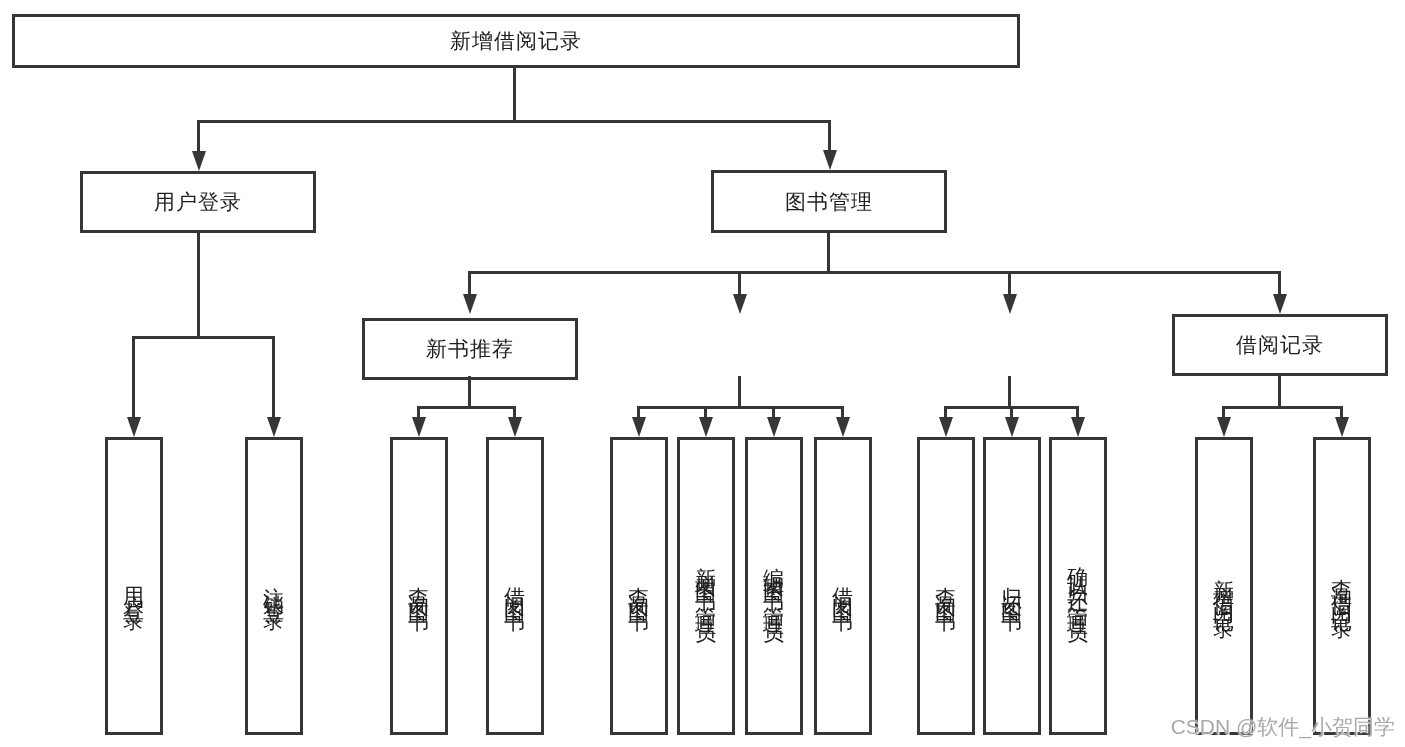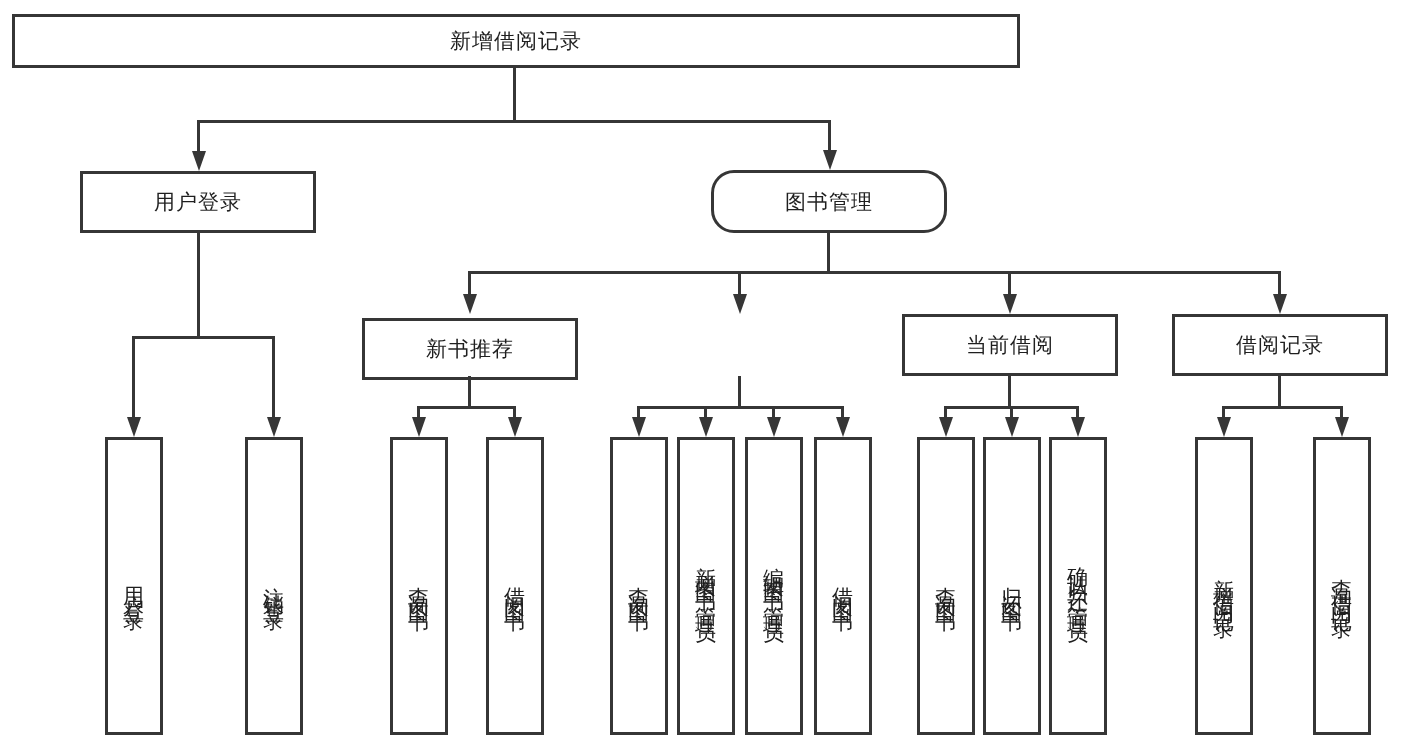--- a/index.html
+++ b/index.html
@@ -62,21 +62,21 @@
   <div class="line vline" style="left:513px; top:68px; height:52px;"></div>
   <div class="line hline" style="left:197px; top:120px; width:634px;"></div>
   <div class="line vline" style="left:197px; top:120px; height:33px;"></div>
   <div class="arrowhead" style="left:192px; top:151px;"></div>
   <div class="line vline" style="left:828px; top:120px; height:32px;"></div>
   <div class="arrowhead" style="left:823px; top:150px;"></div>
 
   <div class="box h-box" style="left:80px; top:171px; width:236px; height:62px;">
     <span>用户登录</span>
   </div>
-  <div class="box h-box" style="left:711px; top:170px; width:236px; height:63px;border-radius:23px;">
+  <div class="box h-box" style="left:711px; top:170px; width:236px; height:63px;">
     <span>图书管理</span>
   </div>
 
   <div class="line vline" style="left:197px; top:233px; height:103px;"></div>
   <div class="line hline" style="left:132px; top:336px; width:143px;"></div>
   <div class="line vline" style="left:132px; top:336px; height:83px;"></div>
   <div class="arrowhead" style="left:127px; top:417px;"></div>
   <div class="line vline" style="left:272px; top:336px; height:83px;"></div>
   <div class="arrowhead" style="left:267px; top:417px;"></div>
 
@@ -86,23 +86,20 @@
   <div class="arrowhead" style="left:463px;  top:294px;"></div>
   <div class="line vline" style="left:738px;  top:271px; height:26px;"></div>
   <div class="arrowhead" style="left:733px;  top:294px;"></div>
   <div class="line vline" style="left:1008px; top:271px; height:26px;"></div>
   <div class="arrowhead" style="left:1003px; top:294px;"></div>
   <div class="line vline" style="left:1278px; top:271px; height:26px;"></div>
   <div class="arrowhead" style="left:1273px; top:294px;"></div>
 
   <div class="box h-box" style="left:362px; top:318px; width:216px; height:62px;justify-content:center;">
     <span>新书推荐</span>
-  </div>
-  <div class="box h-box" style="left:902px; top:314px; width:216px; height:62px;">
-    <span>当前借阅</span>
   </div>
   <div class="box h-box" style="left:1172px; top:314px; width:216px; height:62px;">
     <span>借阅记录</span>
   </div>
 
   <div class="line vline" style="left:468px; top:376px; height:30px;"></div>
   <div class="line hline" style="left:417px; top:406px; width:99px;"></div>
   <div class="line vline" style="left:417px; top:406px; height:13px;"></div>
   <div class="arrowhead" style="left:412px; top:417px;"></div>
   <div class="line vline" style="left:513px; top:406px; height:13px;"></div>
@@ -172,14 +169,15 @@
     <span>确认归还（管理员）</span>
   </div>
 
   <div class="box v-box" style="left:1195px; top:437px; width:58px; height:298px;">
     <span>新增借阅记录</span>
   </div>
   <div class="box v-box" style="left:1313px; top:437px; width:58px; height:298px;">
     <span>查询借阅记录</span>
   </div>
 
+  <div class="watermark">CSDN @软件_小贺同学</div>
 
 </div>
 
 </body></html>

